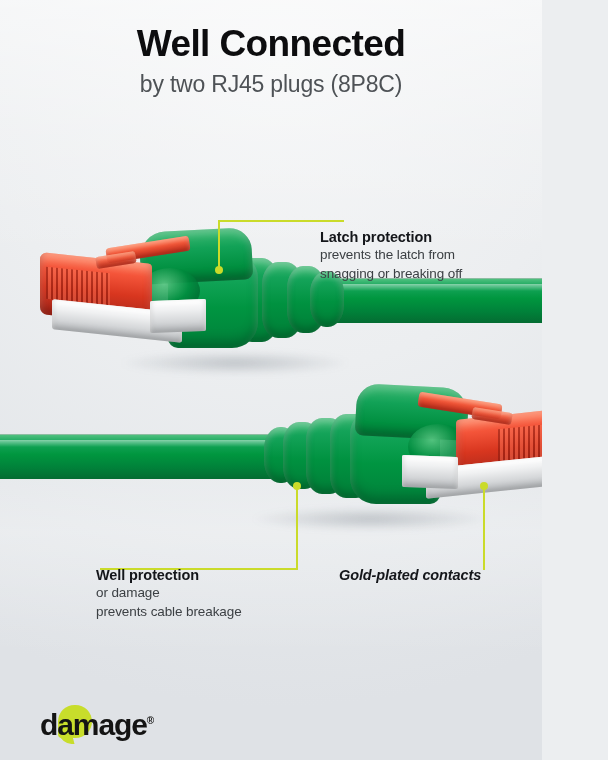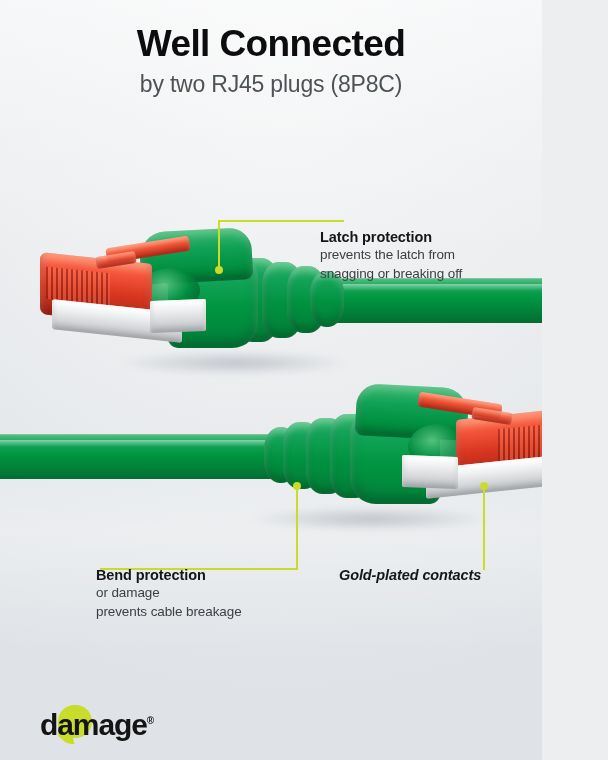--- a/index.html
+++ b/index.html
@@ -220,21 +220,21 @@
     </div>
   </div>
 
   <div class="callout" style="left:320px;top:212px;width:240px;margin-top:16px;">
     <p class="c-title">Latch protection</p>
     <p class="c-line">prevents the latch from</p>
     <p class="c-line">snagging or breaking off</p>
   </div>
 
   <div class="callout" style="left:96px;top:566px;width:230px;">
-    <p class="c-title">Bend protection</p>
+    <p class="c-title">Well protection</p>
     <p class="c-line">or damage</p>
     <p class="c-line">prevents cable breakage</p>
   </div>
 
   <div class="callout" style="left:339px;top:566px;width:250px;font-style:italic;">
     <p class="c-title">Gold-plated contacts</p>
   </div>
 
   <div class="logo">
     <div class="blob"></div>

